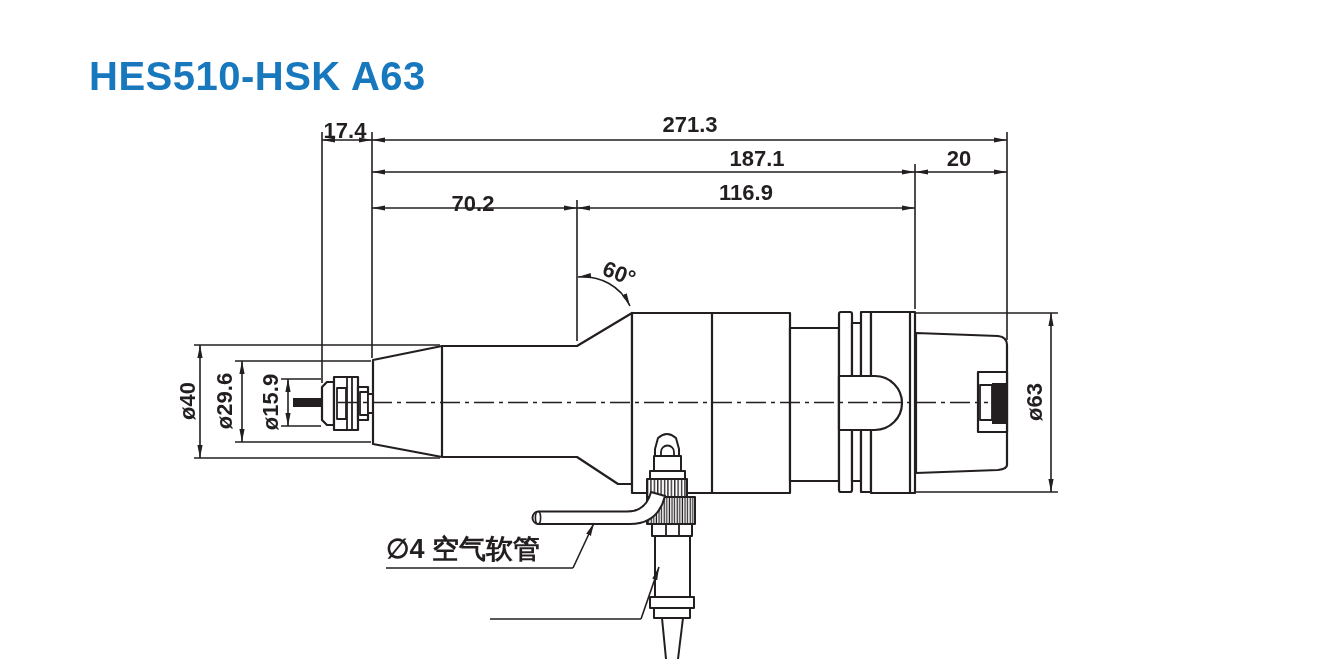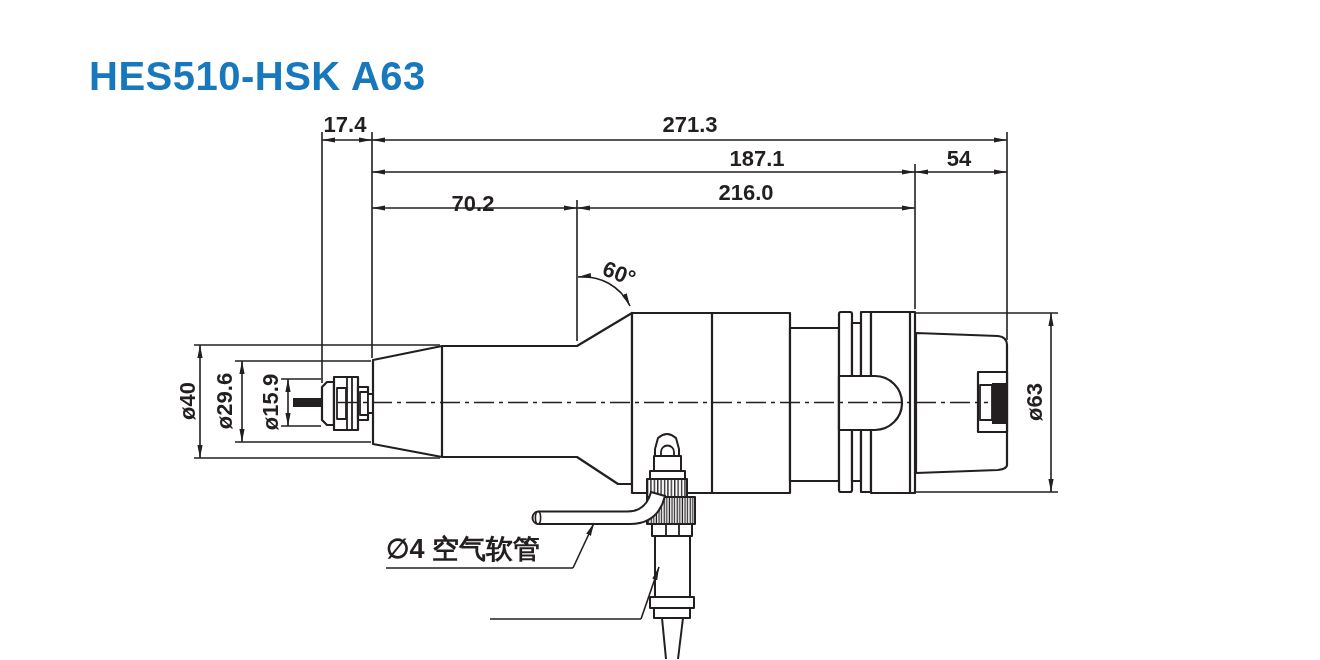--- a/index.html
+++ b/index.html
@@ -133,26 +133,26 @@
       <line x1="386" y1="568" x2="573" y2="568"></line>
       <line x1="573" y1="568" x2="594" y2="523" marker-end="url(#ah)"></line>
       <line x1="490" y1="619" x2="641" y2="619"></line>
       <line x1="641" y1="619" x2="659" y2="567" marker-end="url(#ah)"></line>
     </g>
   </g>
 </svg>
 
 <div id="title" class="txt">HES510-HSK A63</div>
 
-<div class="txt dim" style="left:345px;top:125px">17.4</div>
+<div class="txt dim" style="left:345px;top:131px">17.4</div>
 <div class="txt dim" style="left:690px;top:125px">271.3</div>
 <div class="txt dim" style="left:757px;top:159px">187.1</div>
-<div class="txt dim" style="left:959px;top:159px">54</div>
+<div class="txt dim" style="left:959px;top:159px">20</div>
 <div class="txt dim" style="left:473px;top:204px">70.2</div>
-<div class="txt dim" style="left:746px;top:193px">216.0</div>
+<div class="txt dim" style="left:746px;top:193px">116.9</div>
 <div class="txt dim ang" style="left:619px;top:274px">60°</div>
 
 <div class="txt dim rot" style="left:188px;top:401px">ø40</div>
 <div class="txt dim rot" style="left:225px;top:401px">ø29.6</div>
 <div class="txt dim rot" style="left:271px;top:402px">ø15.9</div>
 <div class="txt dim rot" style="left:1035px;top:402px">ø63</div>
 
 <div class="txt callout" style="left:386px;top:531px">∅4 空气软管</div>
 
 </div>

